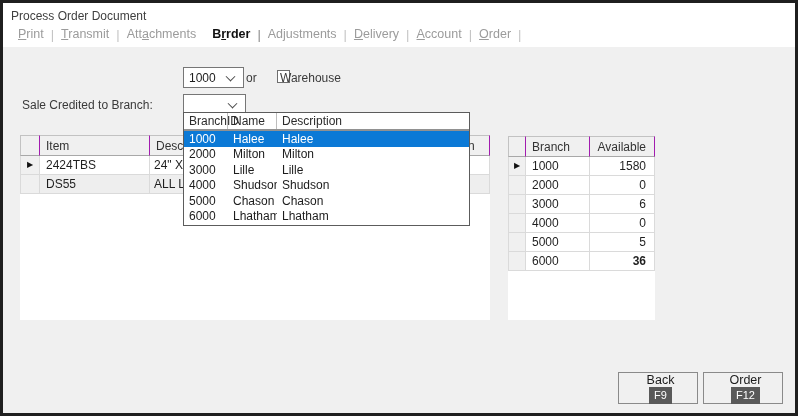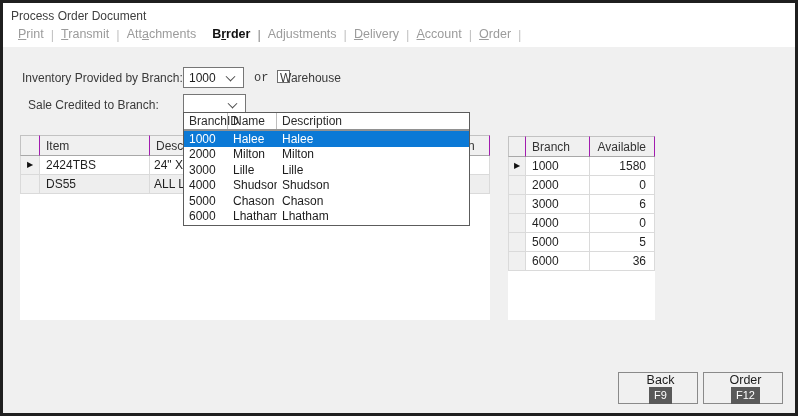--- a/index.html
+++ b/index.html
@@ -114,30 +114,29 @@
     <span class="tab"><span>Adjustments</span></span>
     <span class="tabsep">|</span>
     <span class="tab"><span class="key">D</span><span>elivery</span></span>
     <span class="tabsep">|</span>
     <span class="tab"><span class="key">A</span><span>ccount</span></span>
     <span class="tabsep">|</span>
     <span class="tab"><span class="key">O</span><span>rder</span></span>
     <span class="tabsep">|</span>
   </div>
 
-  <div class="label" style="left:22px; top:71px;">Inventory Provided by Branch:</div>
   <div class="combo" style="left:183px; top:67px; width:61px; height:21px;">
     <span>1000</span>
     <span class="chev"></span>
   </div>
-  <div class="label" style="left:254px; top:71px;font-family:Liberation Mono, monospace;">or</div>
+  <div class="label" style="left:246px; top:71px;">or</div>
   <div class="checkbox" style="left:277px; top:70px;"></div>
   <div class="label" style="left:280px; top:71px;">Warehouse</div>
 
-  <div class="label" style="left:22px; top:98px;margin-left:6px;">Sale Credited to Branch:</div>
+  <div class="label" style="left:22px; top:98px;">Sale Credited to Branch:</div>
   <div class="combo" style="left:183px; top:94px; width:63px; height:21px;">
     <span></span>
     <span class="chev"></span>
   </div>
 
   <div class="grid" style="left:20px; top:135px; width:470px; height:185px;">
     <div class="g-header">
       <div class="g-cell sel" style="width:20px;"></div>
       <div class="g-cell" style="width:110px;">Item</div>
       <div class="g-cell" style="width:240px;">Desc</div>
@@ -188,21 +187,21 @@
       <div class="g-cell num" style="width:65px;">0</div>
     </div>
     <div class="g-row">
       <div class="g-cell sel" style="width:18px;"></div>
       <div class="g-cell" style="width:64px;">5000</div>
       <div class="g-cell num" style="width:65px;">5</div>
     </div>
     <div class="g-row">
       <div class="g-cell sel" style="width:18px;"></div>
       <div class="g-cell" style="width:64px;">6000</div>
-      <div class="g-cell num" style="width:65px;">36</div>
+      <div class="g-cell num" style="width:65px;font-weight:bold;">36</div>
     </div>
   </div>
 
   <div class="dropdown">
     <div class="dd-header">
       <span class="dd-c c1 b1">BranchID</span>
       <span class="dd-c c2 b2">Name</span>
       <span class="dd-c c3">Description</span>
     </div>
     <div class="dd-row selected">

